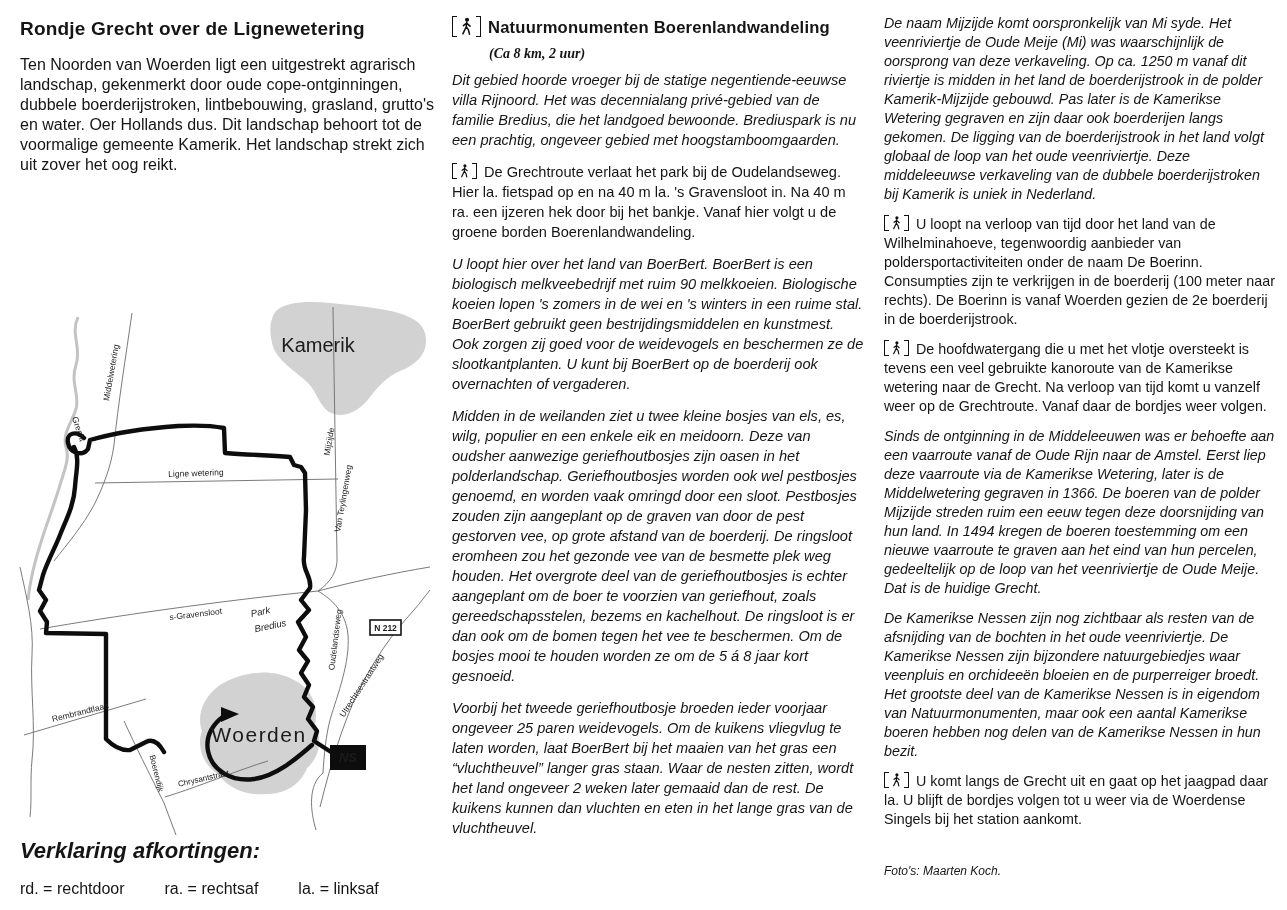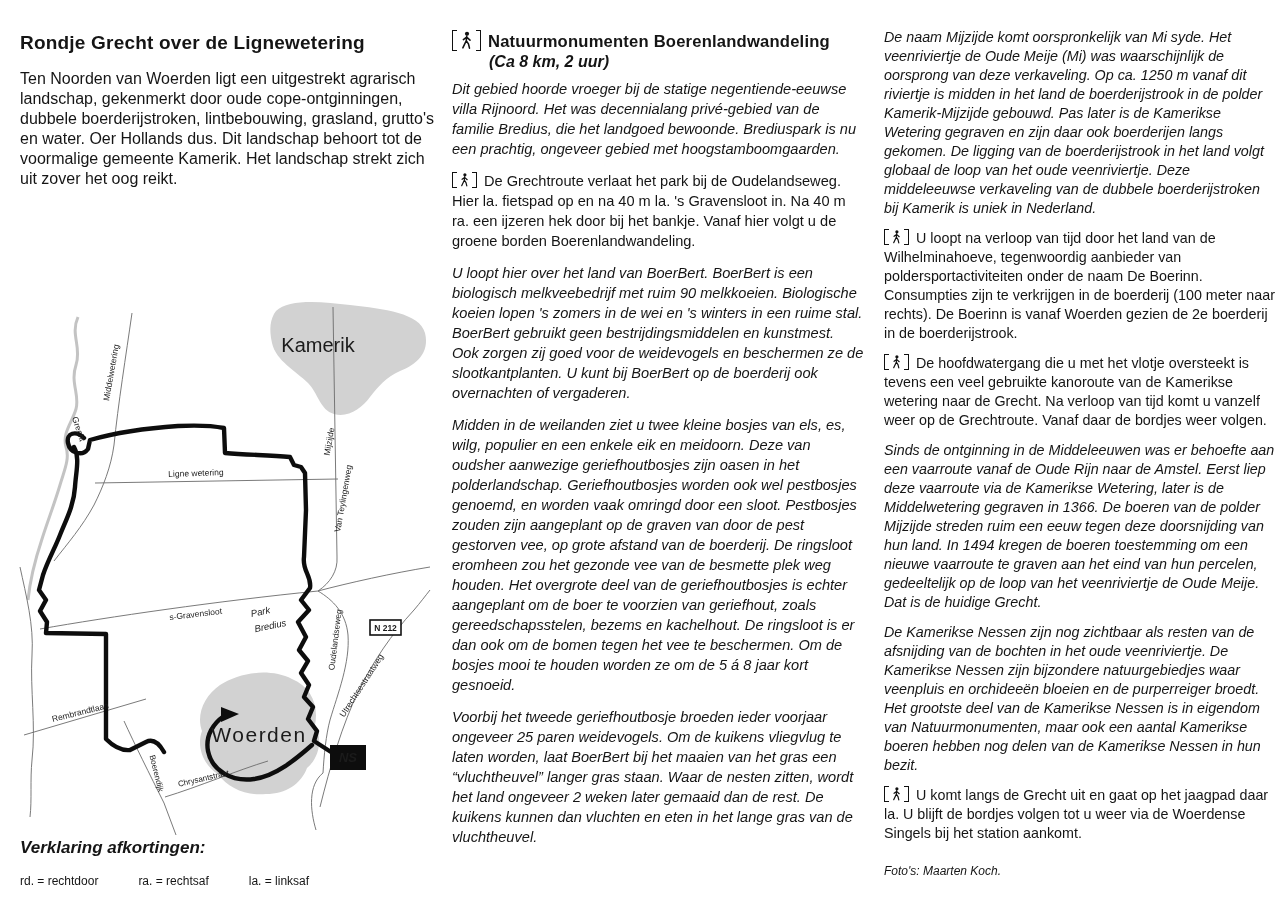--- a/index.html
+++ b/index.html
@@ -1,51 +1,51 @@
 <!DOCTYPE html>
 <html><head>
 <meta charset="utf-8">
 <style>
   html,body{margin:0;padding:0;}
   body{
     width:1287px;height:910px;background:#ffffff;position:relative;overflow:hidden;
     font-family:"Liberation Sans","DejaVu Sans",sans-serif;color:#151515;
     -webkit-font-smoothing:antialiased;
   }
-  .col{position:absolute;top:28px;}
+  .col{position:absolute;top:14px;}
   #col1{left:20px;width:414px;}
   #col2{left:452px;width:412px;}
   #col3{left:884px;width:394px;}
 
   #col1 h1{font-size:19px;line-height:22px;margin:4px 0 15px 0;font-weight:bold;letter-spacing:.2px;}
   #col1 p.body{font-size:16px;line-height:20px;margin:0;}
 
   #col2 p,#col3 p{font-size:14.6px;line-height:20px;margin:0 0 12px 0;}
   #col3 p{font-size:14.3px;line-height:19px;margin-bottom:11px;}
   .it{font-style:italic;}
 
   .hdrline{margin:2px 0 0 0;}
   .hdr{font-weight:bold;font-size:16.6px;letter-spacing:.2px;}
-  .hdr-sub{font-weight:bold;font-style:italic;font-size:16px;margin:1px 0 8px 37px;}
+  .hdr-sub{font-weight:bold;font-style:italic;font-size:14px;margin:8px 0 8px 37px;font-family:Liberation Serif, serif;}
 
   
   .wicon{display:inline-block;position:relative;height:16px;width:25px;margin-right:7px;vertical-align:-2px;}
   .wicon::before,.wicon::after{content:"";position:absolute;top:0;bottom:0;width:4px;border:1.7px solid #111;}
   .wicon::before{left:0;border-right:none;}
   .wicon::after{right:0;border-left:none;}
   .wicon svg{position:absolute;left:7px;top:1px;height:14px;width:11px;}
   .wicon.big{height:21px;width:29px;vertical-align:-4px;}
   .wicon.big svg{left:8px;top:1px;height:19px;width:13px;}
 
   .map{position:absolute;left:18px;top:295px;width:414px;height:543px;}
   .map text{fill:#1b1b1b;font-family:"Liberation Sans","DejaVu Sans",sans-serif;}
 
   .legend{position:absolute;left:20px;top:838px;width:420px;}
-  .legend h2{font-size:17px;font-style:italic;font-weight:bold;margin:0 0 3px 0;}
-  .legend .row{font-size:12px;margin-top:16px;}
+  .legend h2{font-size:22px;font-style:italic;font-weight:bold;margin:0 0 3px 0;}
+  .legend .row{font-size:16px;margin-top:16px;}
   .legend .row span{margin-right:40px;}
   .credit{position:absolute;left:884px;top:864px;font-size:12px;font-style:italic;}
 </style>
 </head>
 <body>
 
 <div class="col" id="col1">
   <h1>Rondje Grecht over de Lignewetering</h1>
   <p class="body">Ten Noorden van Woerden ligt een uitgestrekt agrarisch landschap, gekenmerkt door oude cope-ontginningen, dubbele boerderijstroken, lintbebouwing, grasland, grutto's en water. Oer Hollands dus. Dit landschap behoort tot de voormalige gemeente Kamerik. Het landschap strekt zich uit zover het oog reikt.</p>
 </div>

